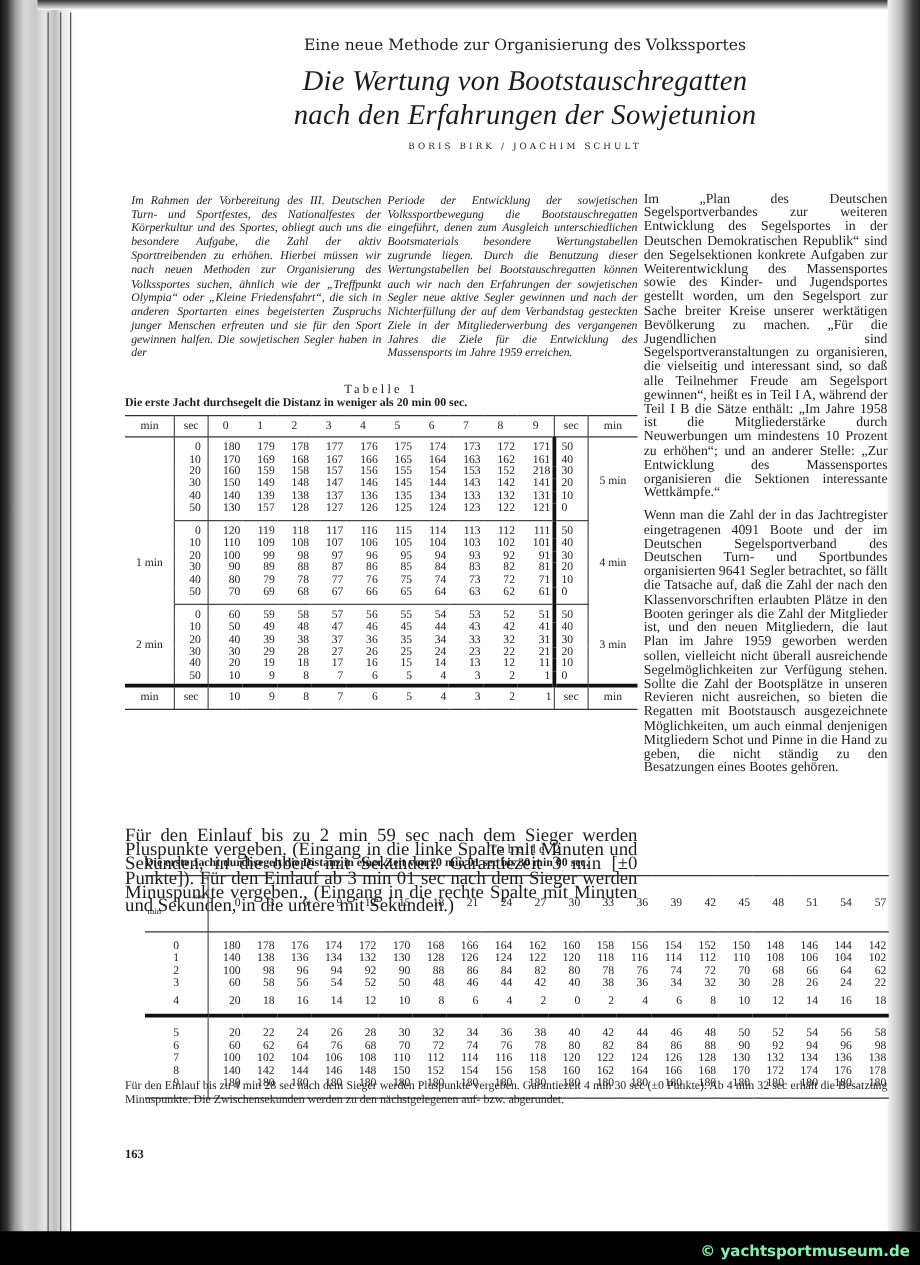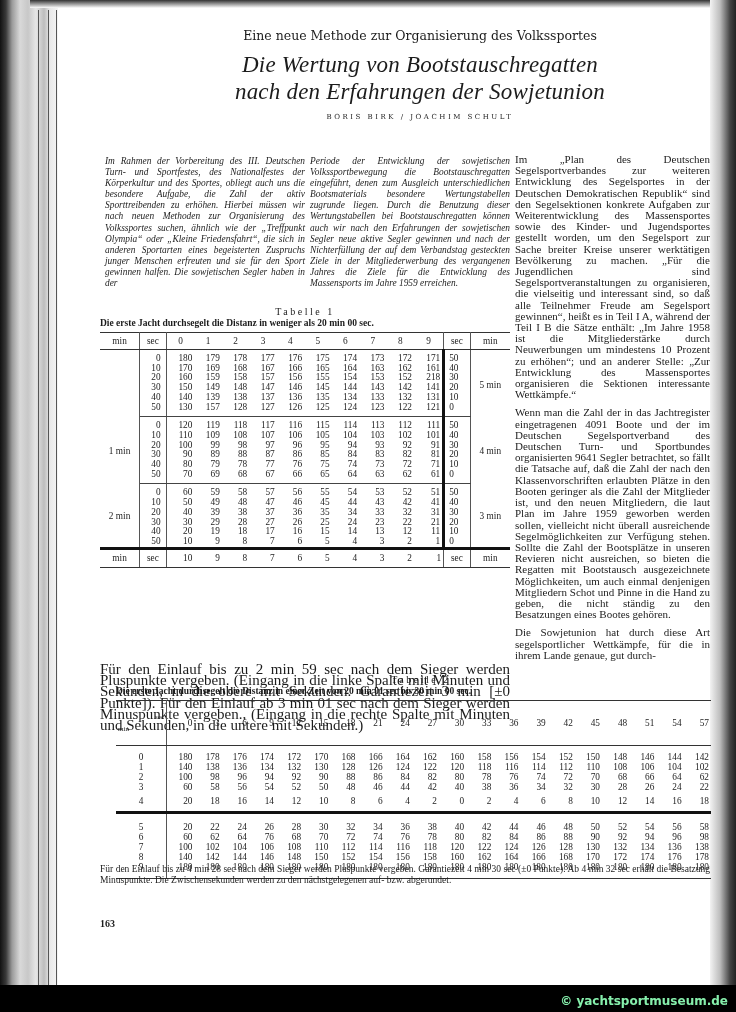--- a/index.html
+++ b/index.html
@@ -65,21 +65,20 @@
     <div>nach den Erfahrungen der Sowjetunion</div>
   </div>
   <div class="authors">BORIS BIRK / JOACHIM SCHULT</div>
 
   <p class="intro col1">Im Rahmen der Vorbereitung des III. Deutschen Turn- und Sportfestes, des Nationalfestes der Körperkultur und des Sportes, obliegt auch uns die besondere Aufgabe, die Zahl der aktiv Sporttreibenden zu erhöhen. Hierbei müssen wir nach neuen Methoden zur Organisierung des Volkssportes suchen, ähnlich wie der „Treffpunkt Olympia“ oder „Kleine Friedensfahrt“, die sich in anderen Sportarten eines begeisterten Zuspruchs junger Menschen erfreuten und sie für den Sport gewinnen halfen. Die sowjetischen Segler haben in der</p>
   <p class="intro col2">Periode der Entwicklung der sowjetischen Volkssportbewegung die Bootstauschregatten eingeführt, denen zum Ausgleich unterschiedlichen Bootsmaterials besondere Wertungstabellen zugrunde liegen. Durch die Benutzung dieser Wertungstabellen bei Bootstauschregatten können auch wir nach den Erfahrungen der sowjetischen Segler neue aktive Segler gewinnen und nach der Nichterfüllung der auf dem Verbandstag gesteckten Ziele in der Mitgliederwerbung des vergangenen Jahres die Ziele für die Entwicklung des Massensports im Jahre 1959 erreichen.</p>
 
   <div class="col3">
     <p>Im „Plan des Deutschen Segelsportverbandes zur weiteren Entwicklung des Segelsportes in der Deutschen Demokratischen Republik“ sind den Segelsektionen konkrete Aufgaben zur Weiterentwicklung des Massensportes sowie des Kinder- und Jugendsportes gestellt worden, um den Segelsport zur Sache breiter Kreise unserer werktätigen Bevölkerung zu machen. „Für die Jugendlichen sind Segelsportveranstaltungen zu organisieren, die vielseitig und interessant sind, so daß alle Teilnehmer Freude am Segelsport gewinnen“, heißt es in Teil I A, während der Teil I B die Sätze enthält: „Im Jahre 1958 ist die Mitgliederstärke durch Neuwerbungen um mindestens 10 Prozent zu erhöhen“; und an anderer Stelle: „Zur Entwicklung des Massensportes organisieren die Sektionen interessante Wettkämpfe.“</p>
     <p>Wenn man die Zahl der in das Jachtregister eingetragenen 4091 Boote und der im Deutschen Segelsportverband des Deutschen Turn- und Sportbundes organisierten 9641 Segler betrachtet, so fällt die Tatsache auf, daß die Zahl der nach den Klassenvorschriften erlaubten Plätze in den Booten geringer als die Zahl der Mitglieder ist, und den neuen Mitgliedern, die laut Plan im Jahre 1959 geworben werden sollen, vielleicht nicht überall ausreichende Segelmöglichkeiten zur Verfügung stehen. Sollte die Zahl der Bootsplätze in unseren Revieren nicht ausreichen, so bieten die Regatten mit Bootstausch ausgezeichnete Möglichkeiten, um auch einmal denjenigen Mitgliedern Schot und Pinne in die Hand zu geben, die nicht ständig zu den Besatzungen eines Bootes gehören.</p>
-    <p>Die Sowjetunion hat durch diese Art segelsportlicher Wettkämpfe, für die in ihrem Lande genaue, gut durch-</p>
   </div>
 
   <div class="t1">
     <div class="tcap">Tabelle 1</div>
     <div class="tsub">Die erste Jacht durchsegelt die Distanz in weniger als 20 min 00 sec.</div>
     <table class="score">
       <thead>
           <tr id="t1-head">
             <th style="border-right: 1px solid rgb(85, 85, 85);">min</th>
             <th style="border-right: 1px solid rgb(85, 85, 85);">sec</th>

